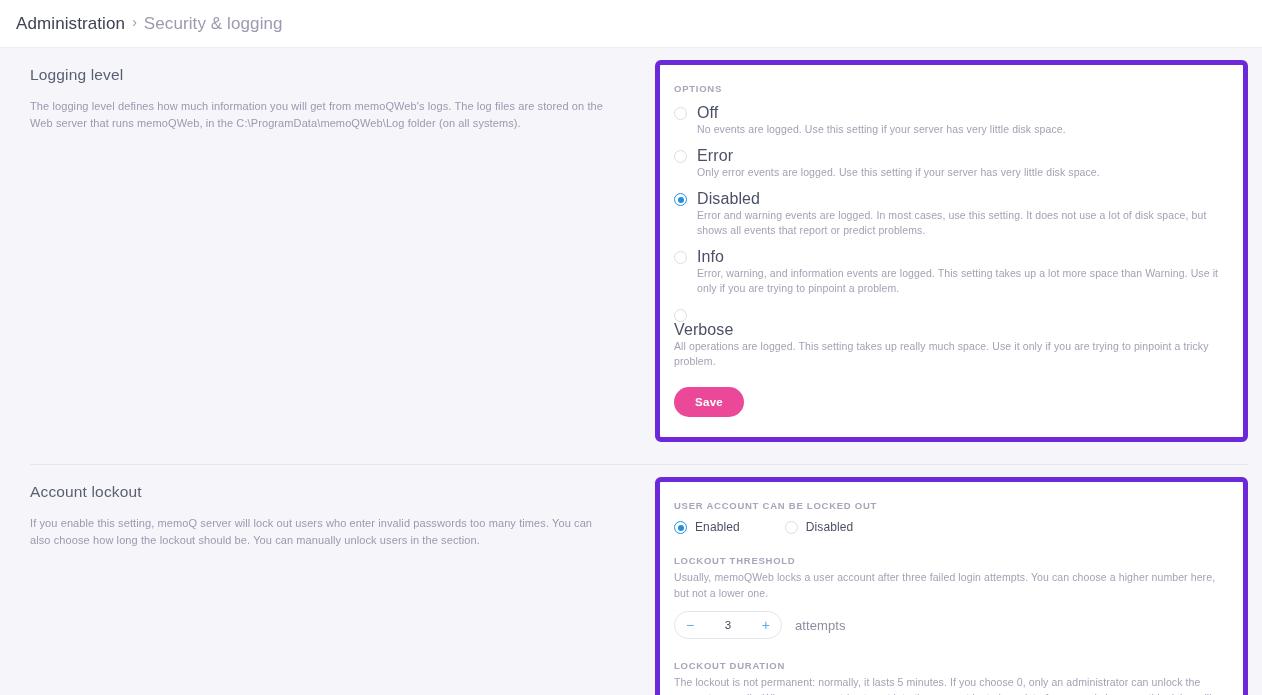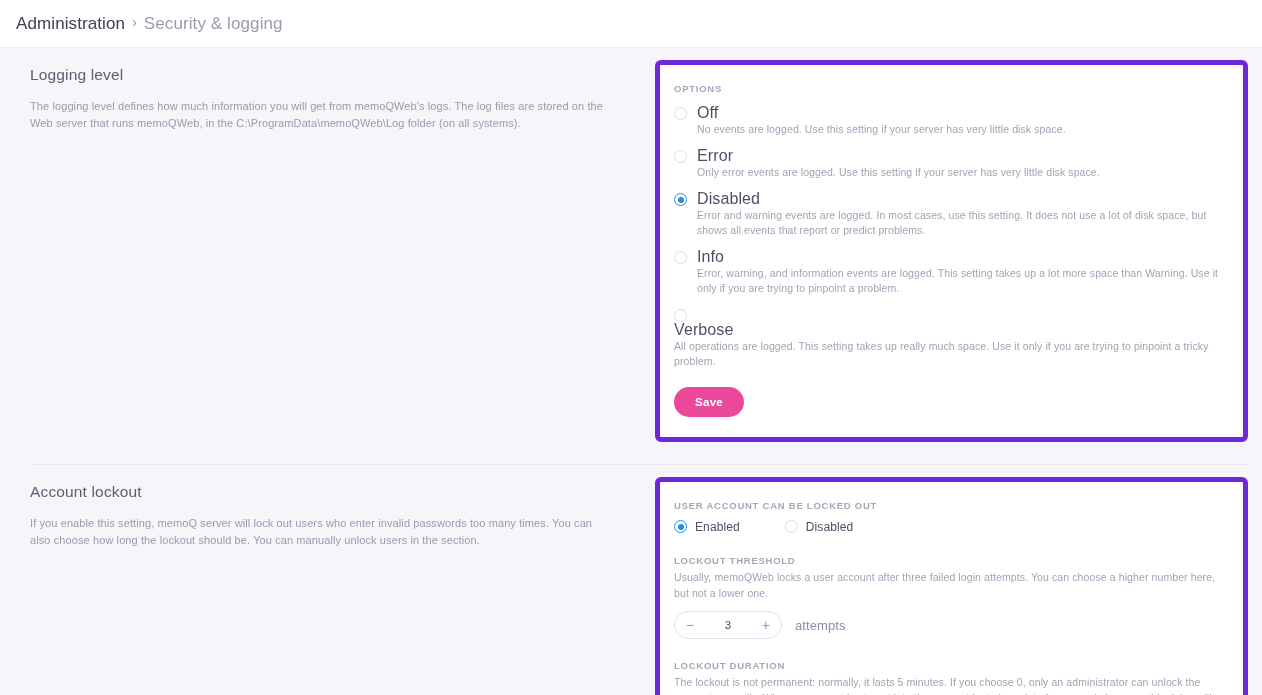--- a/index.html
+++ b/index.html
@@ -115,21 +115,21 @@
     font-size: 10.5px;
     color: #a2a2b5;
     line-height: 15px;
     letter-spacing: .1px;
     margin-top: 2px;
     max-width: 565px;
   }
 
   
   .radio-inline-group { display: flex; align-items: center; margin-top: 9px; }
-  .radio-inline { display: flex; align-items: flex-start; margin-right: 45px; }
+  .radio-inline { display: flex; align-items: flex-end; margin-right: 45px; }
   .radio-inline .radio { margin: 0 8px 0 0; }
   .radio-inline .lbl {
     font-size: 12px;
     color: #4b5066;
     letter-spacing: .1px;
   }
 
   
   .save-btn {
     margin-top: 18px;

